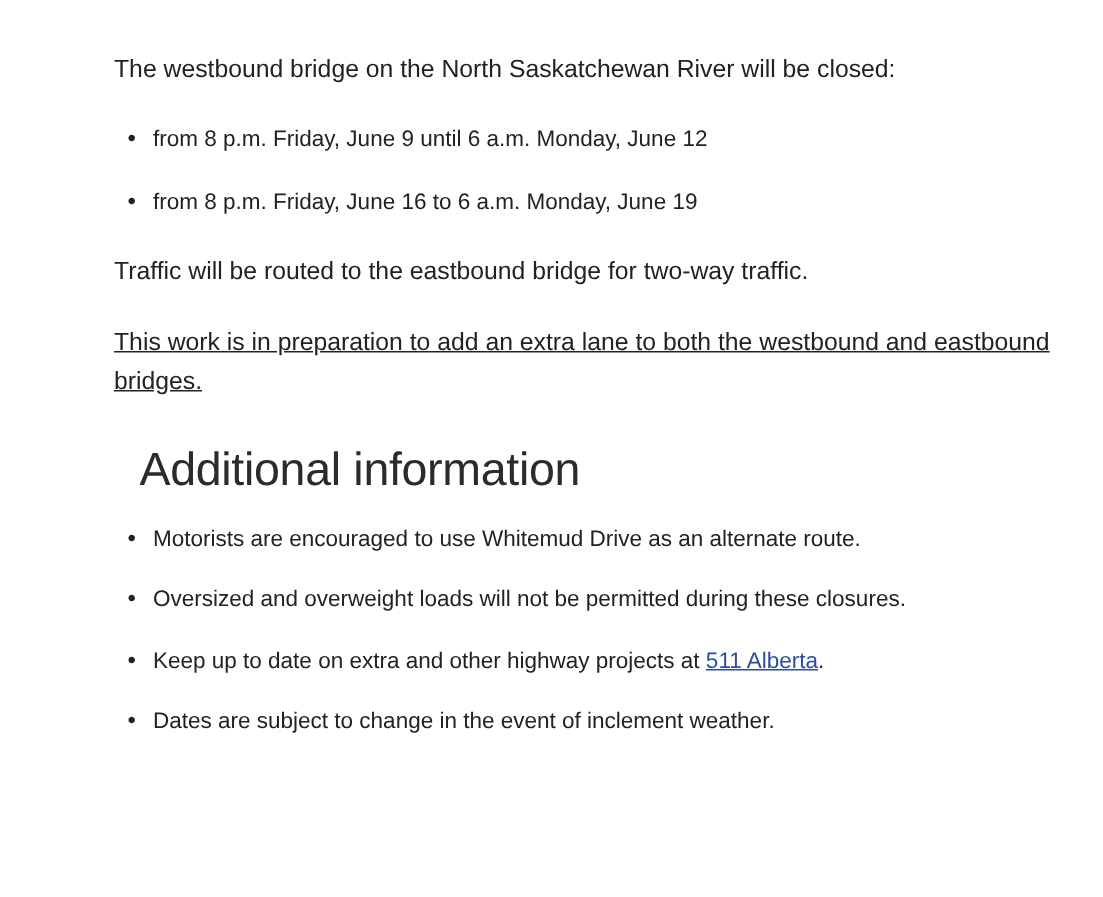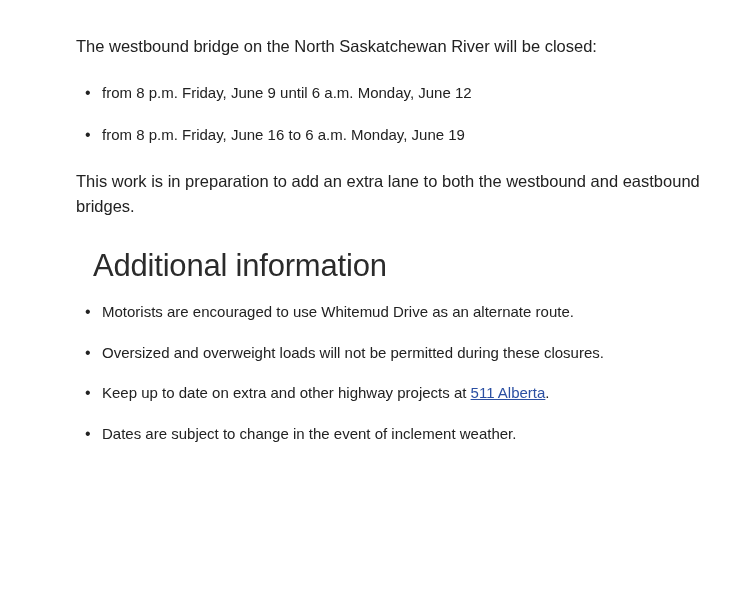--- a/index.html
+++ b/index.html
@@ -23,20 +23,21 @@
   }
   .para {
     font-size: 16.5px;
     line-height: 1.55;
     color: #222222;
     margin: 0 0 22px 0;
     max-width: 645px;
   }
   .para.tight {
     margin-bottom: 20px;
+    text-decoration: underline;
   }
   ul.bullets {
     list-style: none;
     margin: 0 0 22px 0;
     padding: 0;
   }
   ul.bullets li {
     position: relative;
     font-size: 15px;
     line-height: 1.5;
@@ -81,20 +82,21 @@
 
 <div class="page">
 
   <p class="para">The westbound bridge on the North Saskatchewan River will be closed:</p>
 
   <ul class="bullets first-list">
     <li>from 8 p.m. Friday, June 9 until 6 a.m. Monday, June 12</li>
     <li>from 8 p.m. Friday, June 16 to 6 a.m. Monday, June 19</li>
   </ul>
 
+  <p class="para">Traffic will be routed to the eastbound bridge for two-way traffic.</p>
 
   <p class="para tight">This work is in preparation to add an extra lane to both the westbound and eastbound bridges.</p>
 
   <h2 class="section-title">Additional information</h2>
 
   <ul class="bullets info">
     <li>Motorists are encouraged to use Whitemud Drive as an alternate route.</li>
     <li>Oversized and overweight loads will not be permitted during these closures.</li>
     <li><span>Keep up to date on extra and other highway projects at </span><a class="link" href="#">511 Alberta</a><span>.</span></li>
     <li>Dates are subject to change in the event of inclement weather.</li>

